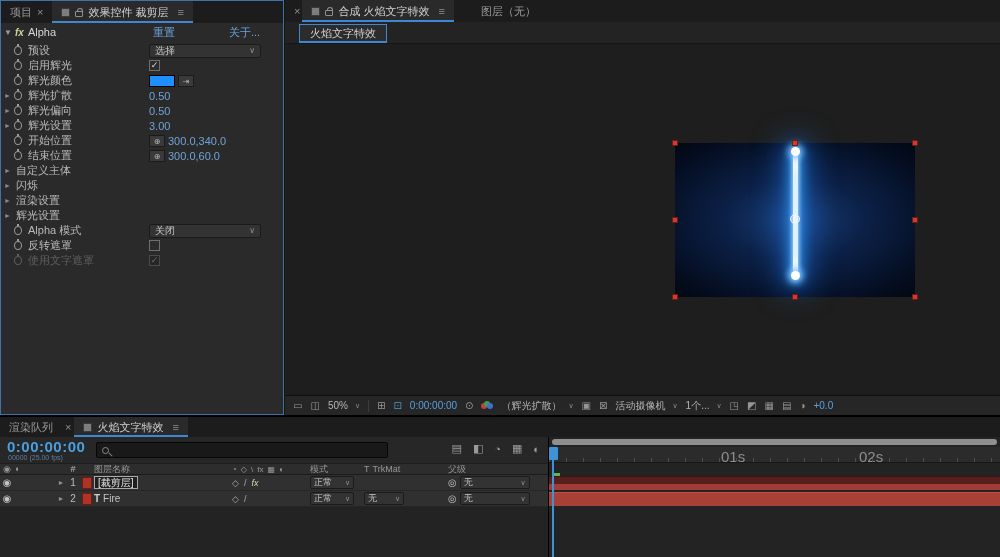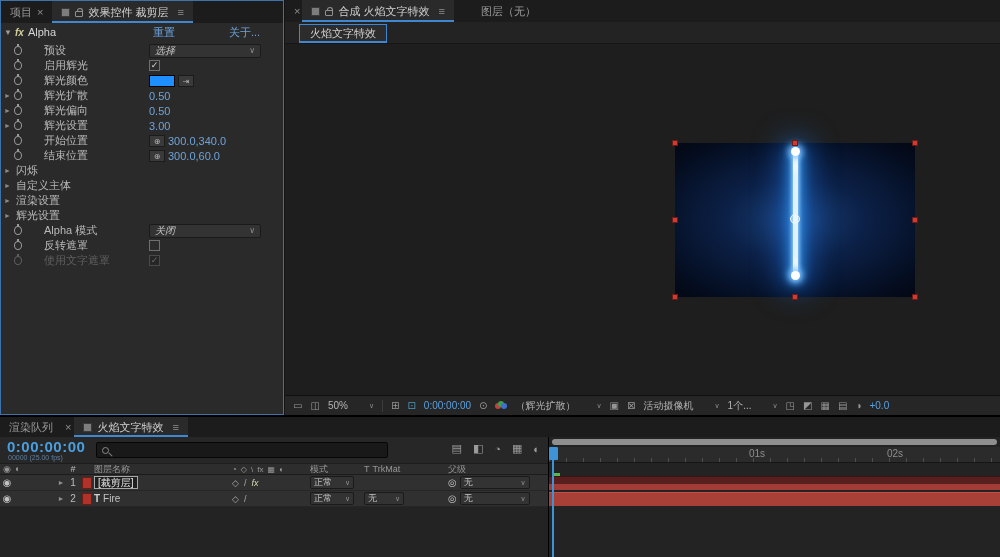--- a/index.html
+++ b/index.html
@@ -30,25 +30,25 @@
   .lnk{position:absolute;color:#6ba3dd;cursor:pointer;text-align:right;}
   .lnk.reset{left:152px;}
   .lnk.about{left:228px;}
   .props{padding-top:2px;}
   .prow{height:15px;display:flex;align-items:center;position:relative;color:#b9b9b9;}
   .prow.dim{color:#5f5f5f;}
   .pcell-a{width:13px;text-align:center;color:#8a8a8a;font-size:7px;flex:0 0 auto;}
   .sw{width:8px;height:9px;border:1px solid #9b9b9b;border-radius:50%;position:relative;display:inline-block;flex:0 0 auto;}
   .sw::before{content:'';position:absolute;top:-3px;left:2px;width:2px;height:2px;background:#9b9b9b;}
   .dim .sw{border-color:#5f5f5f;}.dim .sw::before{background:#5f5f5f;}
-  .plabel{margin-left:22px;}
+  .plabel{margin-left:6px;}
   .glabel{margin-left:2px;}
   .pval{position:absolute;left:148px;display:flex;align-items:center;gap:3px;}
   .blue{color:#6fa3d9;}
-  .dd{width:112px;height:14px;background:#333;border:1px solid #1a1a1a;border-radius:2px;color:#c6c6c6;font-size:10px;display:flex;align-items:center;justify-content:space-between;padding:0 5px;cursor:pointer;font-style:italic;}
+  .dd{width:112px;height:14px;background:#333;border:1px solid #1a1a1a;border-radius:2px;color:#c6c6c6;font-size:10px;display:flex;align-items:center;justify-content:space-between;padding:0 5px;cursor:pointer;}
   .dd .chev{color:#8f8f8f;font-size:8px;}
   .cb{width:11px;height:11px;background:#2c2c2c;border:1px solid #6f6f6f;color:#d8d8d8;font-size:9px;line-height:9px;text-align:center;cursor:pointer;}
   .dim .cb{border-color:#4a4a4a;color:#6a6a6a;background:#262626;}
   .swatch{width:26px;height:12px;border:1px solid #000;cursor:pointer;}
   .toolbox{width:16px;height:12px;background:#3a3a3a;border:1px solid #1b1b1b;color:#b5b5b5;font-size:8px;line-height:11px;text-align:center;cursor:pointer;}
 
   
   .panel-comp{flex:1;display:flex;flex-direction:column;background:#222;margin-left:1px;min-width:0;}
   .vtabs{height:22px;background:#232323;display:flex;align-items:flex-end;padding-left:14px;border-bottom:1px solid #161616;}
   .vtab{height:19px;display:flex;align-items:center;padding:0 10px;background:#2c2c2c;border:1px solid #3f87d0;border-bottom:2px solid #3f87d0;color:#cfcfcf;}
@@ -56,21 +56,21 @@
   .comp-frame{position:absolute;left:390px;top:99px;width:240px;height:154px;
     background:radial-gradient(ellipse 95% 90% at 50% 50%, #19407a 0%, #0c2148 30%, #040c1e 65%, #000 95%);}
   .beam{position:absolute;left:118px;top:8px;width:5px;height:128px;border-radius:3px;background:linear-gradient(180deg,#ffffff,#dff2ff 20%,#dff2ff 80%,#ffffff);
     box-shadow:0 0 4px 1px #a8d8ff,0 0 12px 4px #2f8fe8,0 0 28px 12px rgba(33,118,230,.55);}
   .beam-pt{position:absolute;left:116px;width:9px;height:9px;border-radius:50%;background:#fff;box-shadow:0 0 6px 3px rgba(120,190,255,.9);}
   .pt-top{top:4px;}.pt-bottom{top:128px;}
   .anchor-pt{position:absolute;left:115px;top:71px;width:10px;height:10px;border:1px solid #eaf4ff;border-radius:50%;background:rgba(255,255,255,.35);}
   .handle{position:absolute;width:6px;height:6px;background:#d03a33;border:1px solid #6e1b17;}
   .ctb{height:20px;background:#262626;border-top:1px solid #101010;display:flex;align-items:center;gap:8px;padding:0 8px;font-size:10px;color:#9c9c9c;flex:0 0 auto;white-space:nowrap;overflow:hidden;}
   .ctb .ic{color:#969696;font-size:10px;cursor:pointer;}
-  .ctb .sel{display:flex;align-items:center;gap:21px;cursor:pointer;color:#b3b3b3;}
+  .ctb .sel{display:flex;align-items:center;gap:7px;cursor:pointer;color:#b3b3b3;}
   .ctb .chev{color:#8a8a8a;font-size:7px;}
   .ctb .sep{width:1px;height:12px;background:#3c3c3c;}
   .tc-blue{color:#59a0e0;}
   .chan-ic{width:12px;height:10px;position:relative;cursor:pointer;}
   .chan-ic i{position:absolute;width:6px;height:6px;border-radius:50%;}
   .chan-ic i:nth-child(1){left:0;top:2px;background:#c04040;}
   .chan-ic i:nth-child(2){left:3px;top:0;background:#3da04a;}
   .chan-ic i:nth-child(3){left:6px;top:2px;background:#3f6fd0;}
 
   
@@ -103,21 +103,21 @@
   .mini-dd.w40{width:40px;}.mini-dd.w70{width:70px;}
   .mini-dd .chev{font-size:7px;color:#8f8f8f;}
   .fxrow{font-style:italic;color:#d8d8b0;font-size:9px;}
   .hdr-sw{display:flex;gap:4px;font-size:8px;color:#9a9a9a;}
 
   .tl-right{flex:1;position:relative;background:#232323;border-left:1px solid #000;min-width:0;}
   .navigator{position:absolute;left:3px;right:3px;top:2px;height:6px;background:#8f8f8f;border-radius:3px;}
   .ruler{position:absolute;left:0;right:0;top:10px;height:16px;background:#2b2b2b;border-bottom:1px solid #151515;}
   .ruler::after{content:'';position:absolute;left:0;right:0;bottom:0;height:4px;
     background:repeating-linear-gradient(90deg,#4e4e4e 0 1px,transparent 1px 17px);}
-  .rlabel{position:absolute;top:1px;font-size:10px;color:#8e8e8e;margin-left:28px;}
+  .rlabel{position:absolute;top:1px;font-size:15px;color:#8e8e8e;}
   .bar{position:absolute;left:0;right:0;height:14px;}
   .bar1{top:39px;background:linear-gradient(180deg,#571f1d 0 55%,#a23c36 55%);border-top:1px solid #3a1412;}
   .bar2{top:55px;background:#a84038;border-top:1px solid #c05048;}
   .wa-marker{position:absolute;left:3px;top:36px;width:8px;height:3px;background:#57b94f;}
   .playhead{position:absolute;left:0;top:10px;bottom:0;width:9px;}
   .ph-line{position:absolute;left:3px;top:0;bottom:0;width:2px;background:#3e93d8;}
   .ph-head{position:absolute;left:0;top:0;width:9px;height:13px;background:#3e93d8;border-radius:1px;}
 </style>
 </head>
 <body>
@@ -215,25 +215,25 @@
         <span class="sw"></span>
         <span class="plabel">结束位置</span>
         <span class="pval">
           <span class="toolbox">⊕</span>
           <span class="blue">300.0,60.0</span>
         </span>
       </div>
 
       <div class="prow">
         <span class="pcell-a">►</span>
+        <span class="glabel">自定义主体</span>
+      </div>
+      <div class="prow">
+        <span class="pcell-a">►</span>
         <span class="glabel">闪烁</span>
-      </div>
-      <div class="prow">
-        <span class="pcell-a">►</span>
-        <span class="glabel">自定义主体</span>
       </div>
       <div class="prow">
         <span class="pcell-a">►</span>
         <span class="glabel">渲染设置</span>
       </div>
       <div class="prow">
         <span class="pcell-a">►</span>
         <span class="glabel">辉光设置</span>
       </div>
 

